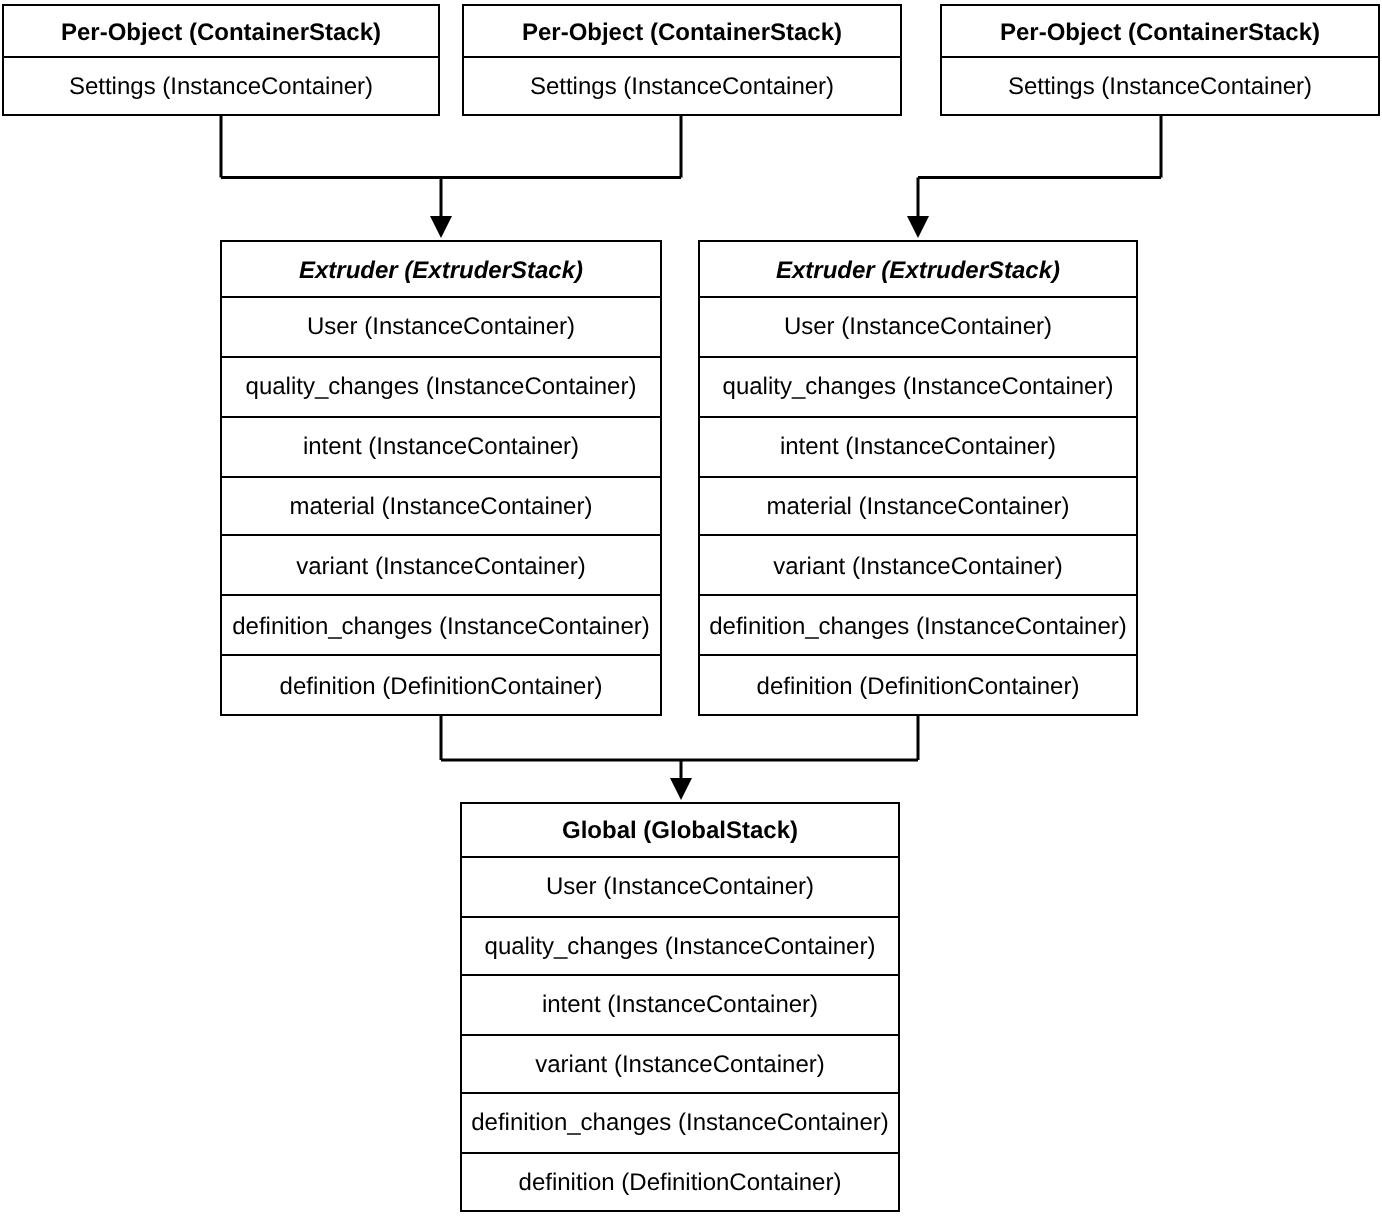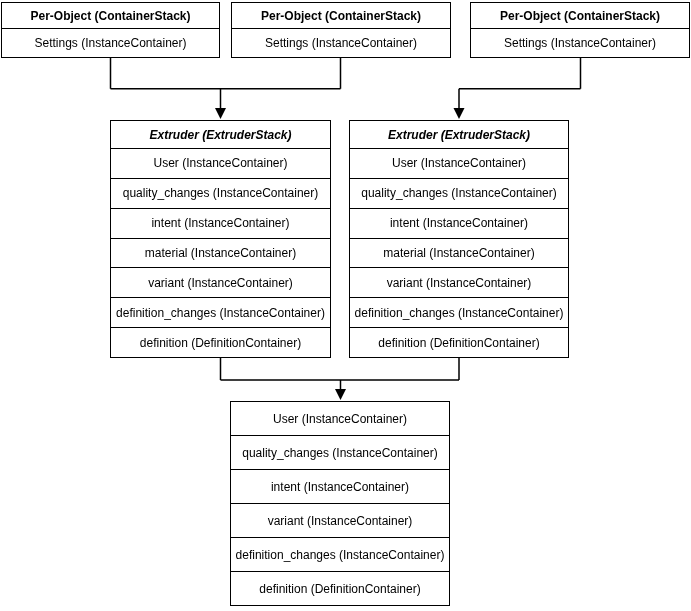--- a/index.html
+++ b/index.html
@@ -110,20 +110,21 @@
     <div class="stack-row">User (InstanceContainer)</div>
     <div class="stack-row">quality_changes (InstanceContainer)</div>
     <div class="stack-row">intent (InstanceContainer)</div>
     <div class="stack-row">material (InstanceContainer)</div>
     <div class="stack-row">variant (InstanceContainer)</div>
     <div class="stack-row">definition_changes (InstanceContainer)</div>
     <div class="stack-row">definition (DefinitionContainer)</div>
   </div>
 
   <div id="gl1" class="stack-box gl">
+    <div class="stack-header">Global (GlobalStack)</div>
     <div class="stack-row">User (InstanceContainer)</div>
     <div class="stack-row">quality_changes (InstanceContainer)</div>
     <div class="stack-row">intent (InstanceContainer)</div>
     <div class="stack-row">variant (InstanceContainer)</div>
     <div class="stack-row">definition_changes (InstanceContainer)</div>
     <div class="stack-row">definition (DefinitionContainer)</div>
   </div>
 
   <svg id="connector-layer" viewBox="0 0 691 611" xmlns="http://www.w3.org/2000/svg">
 

